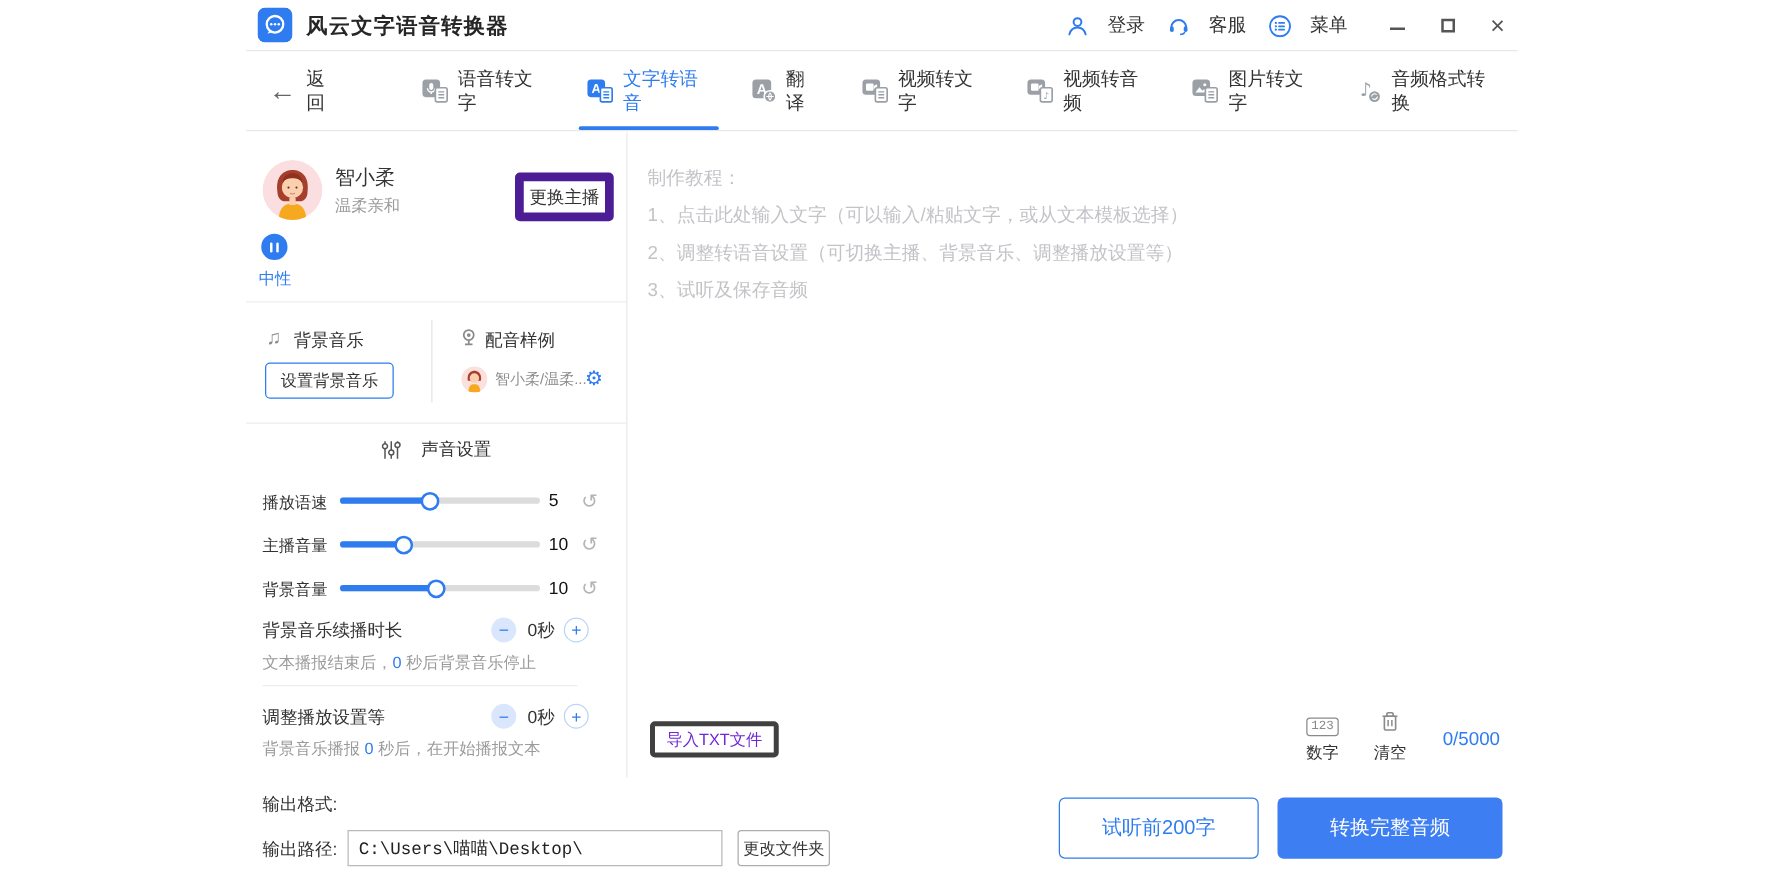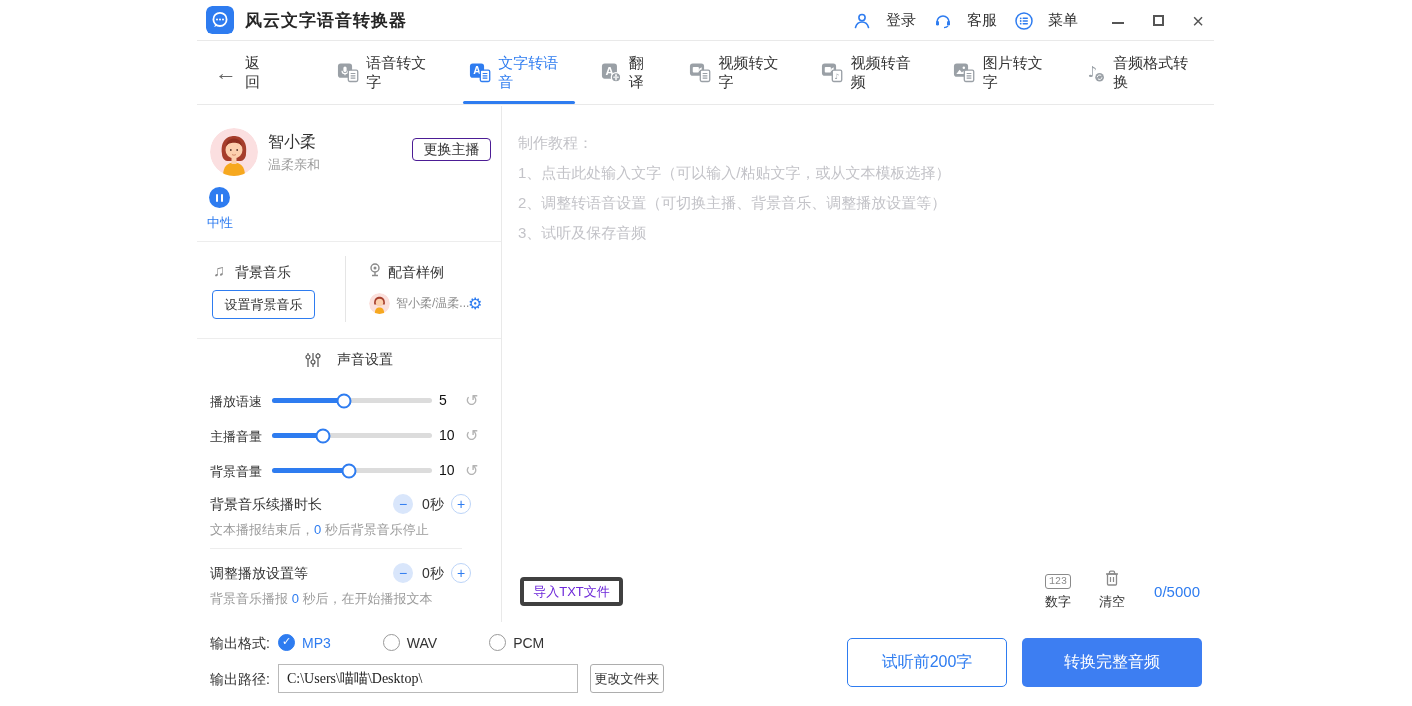--- a/index.html
+++ b/index.html
@@ -34,22 +34,22 @@
 
   
   .content { position:absolute; left:0; top:106px; width:100%; height:516px; display:flex; }
   .sidebar { position:relative; width:305px; height:100%; border-right:1px solid #e9e9e9; }
   .main { position:relative; flex:1; height:100%; }
 
   
   .avatar { position:absolute; left:13px; top:22px; width:48px; height:48px; border-radius:50%; }
   .anchor-name { position:absolute; left:71px; top:26px; font-size:16px; color:#333; }
   .anchor-trait { position:absolute; left:71px; top:50px; font-size:13px; color:#9b9b9b; }
-  .btn-change { position:absolute; left:215px; top:32px; width:79px; height:23px;
-    border:1px solid #4c1d95; border-radius:4px; background:#fff; color:#333;
+  .btn-change { position:absolute; left:215px; top:32px; width:79px; height:39px;
+    border:7px solid #4c1d95; border-radius:4px; background:#fff; color:#333;
     font-size:14px; cursor:pointer; font-family:inherit; }
   .pause-btn { position:absolute; left:12px; top:81px; width:21px; height:21px; border-radius:50%;
     background:#2e7cf0; display:flex; align-items:center; justify-content:center; gap:2.5px; cursor:pointer; }
   .pause-btn i { display:block; width:2.5px; height:8px; background:#fff; border-radius:1px; }
   .anchor-style { position:absolute; left:8px; top:108px; width:30px; text-align:center;
     font-size:13px; color:#2e7cf0; }
   .div-h1 { position:absolute; left:0; top:135px; width:100%; border-top:1px solid #ededed; }
 
   
   .sec-bgm { position:absolute; left:0; top:136px; width:100%; height:96px; }
@@ -111,21 +111,21 @@
   .f-lab { position:absolute; left:13px; font-size:14px; color:#333; }
   .radio-row { position:absolute; left:81px; top:11px; display:flex; align-items:center; }
   .radio { display:flex; align-items:center; gap:7px; font-size:14px; cursor:pointer; }
   .radio + .radio { margin-left:52px; }
   .rdot { width:17px; height:17px; border-radius:50%; border:1px solid #9a9a9a; background:#fff; }
   .radio.checked .rdot { background:#2e7cf0; border-color:#2e7cf0; position:relative; }
   .radio.checked .rdot::after { content:"✓"; position:absolute; left:3px; top:0px; color:#fff; font-size:11px; }
   .radio.checked .rlab { color:#2e7cf0; }
   .path-input { position:absolute; left:81px; top:41px; width:300px; height:29px;
     border:1px solid #b9b9b9; background:#fff; font-size:14px; color:#222;
-    padding:0 8px; font-family:Liberation Serif, serif; }
+    padding:0 8px; font-family:Liberation Mono, monospace; }
   .btn-folder { position:absolute; left:393px; top:41px; width:74px; height:29px;
     border:1px solid #adadad; border-radius:3px; background:#fff; color:#333;
     font-size:13px; cursor:pointer; font-family:inherit; }
   .btn-preview { position:absolute; left:650px; top:15px; width:160px; height:49px;
     border:1px solid #2e7cf0; border-radius:5px; background:#fff; color:#2e7cf0;
     font-size:16px; cursor:pointer; font-family:inherit; }
   .btn-convert { position:absolute; left:825px; top:15px; width:180px; height:49px;
     border:none; border-radius:5px; background:#3d7ef2; color:#fff;
     font-size:16px; cursor:pointer; font-family:inherit; }
 </style>
@@ -392,34 +392,20 @@
           </svg>
         </span>
         <span class="tlab">清空</span>
       </div>
       <div class="char-count">0/5000</div>
     </div>
   </div>
 
   <div class="footer">
     <span class="f-lab" style="top:12px">输出格式:</span>
-    <div class="radio-row">
-      <span class="radio checked">
-          <i class="rdot"></i>
-          <span class="rlab">MP3</span>
-        </span>
-      <span class="radio">
-          <i class="rdot"></i>
-          <span class="rlab">WAV</span>
-        </span>
-      <span class="radio">
-          <i class="rdot"></i>
-          <span class="rlab">PCM</span>
-        </span>
-    </div>
     <span class="f-lab" style="top:48px">输出路径:</span>
     <input class="path-input" value="C:\Users\喵喵\Desktop\" style="">
     <button class="btn-folder">更改文件夹</button>
     <button class="btn-preview">试听前200字</button>
     <button class="btn-convert">转换完整音频</button>
   </div>
 
 </div>
 
 </body></html>

